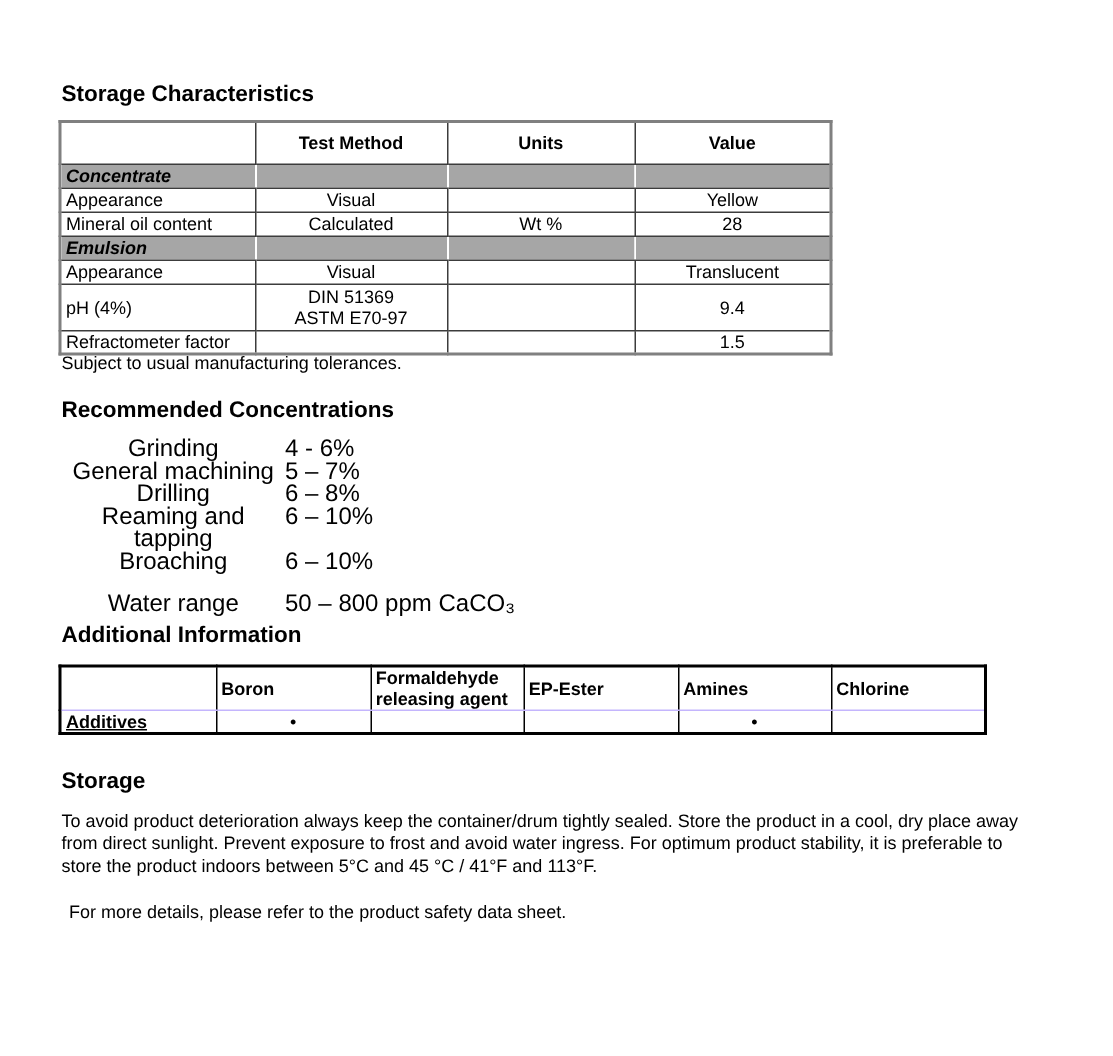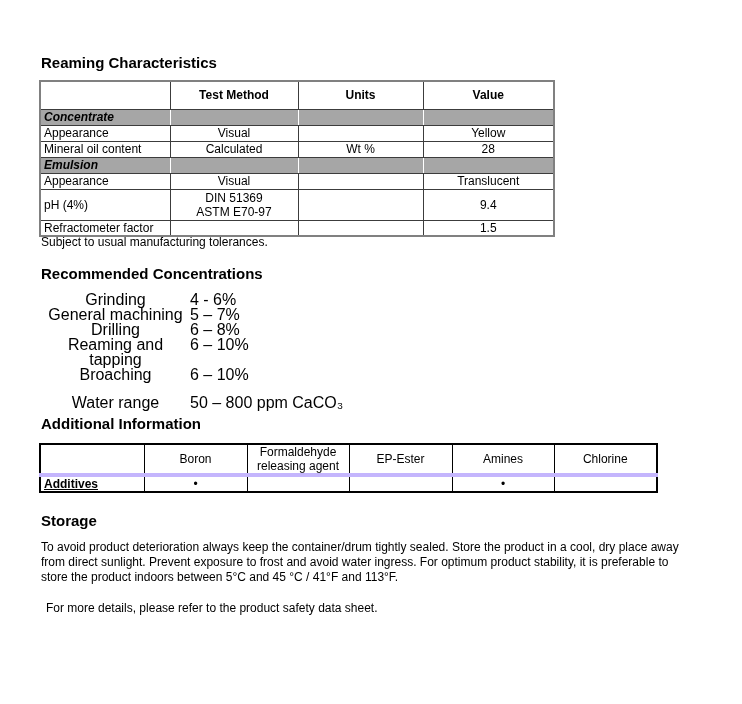--- a/index.html
+++ b/index.html
@@ -34,34 +34,34 @@
   #conc-list { position:absolute; left:41px; top:292px; }
   .conc-row { display:flex; font-size:16px; line-height:15px;text-align:center; }
   .conc-row .lbl { width:149px; }
   #water-row { margin-top:13px; }
 
   
   #table2 { position:absolute; left:39px; top:443px; border-collapse:collapse;
             table-layout:fixed; border:2px solid #000; }
   #table2 td { border:1px solid #000; font-size:12px; line-height:14px;
                padding:0 3px; vertical-align:middle; overflow:hidden; }
-  #table2 tr.hdr td { font-weight:normal; text-align:center; height:29px; border-bottom:4px solid #c4b5fd; }
+  #table2 tr.hdr td { font-weight:bold; height:29px; border-bottom:1px solid #c4b5fd; }
   #table2 tr.data td { height:14px; text-align:center; }
   #table2 tr.data td.lbl { font-weight:bold; text-align:left;text-decoration:underline; }
 
   
   #storage-para { position:absolute; left:41px; top:540px; width:678px; }
   #storage-note { position:absolute; left:46px; top:601px; }
 </style>
 </head>
 <body>
 
 <div class="page">
 
-  <div id="h-typical" class="h-title">Reaming Characteristics</div>
+  <div id="h-typical" class="h-title">Storage Characteristics</div>
 
   <table id="table1">
     <colgroup>
       <col style="width:130px">
         <col style="width:128px">
         <col style="width:125px">
         <col style="width:131px">
     </colgroup>
     <tbody>
         <tr class="hdr">

